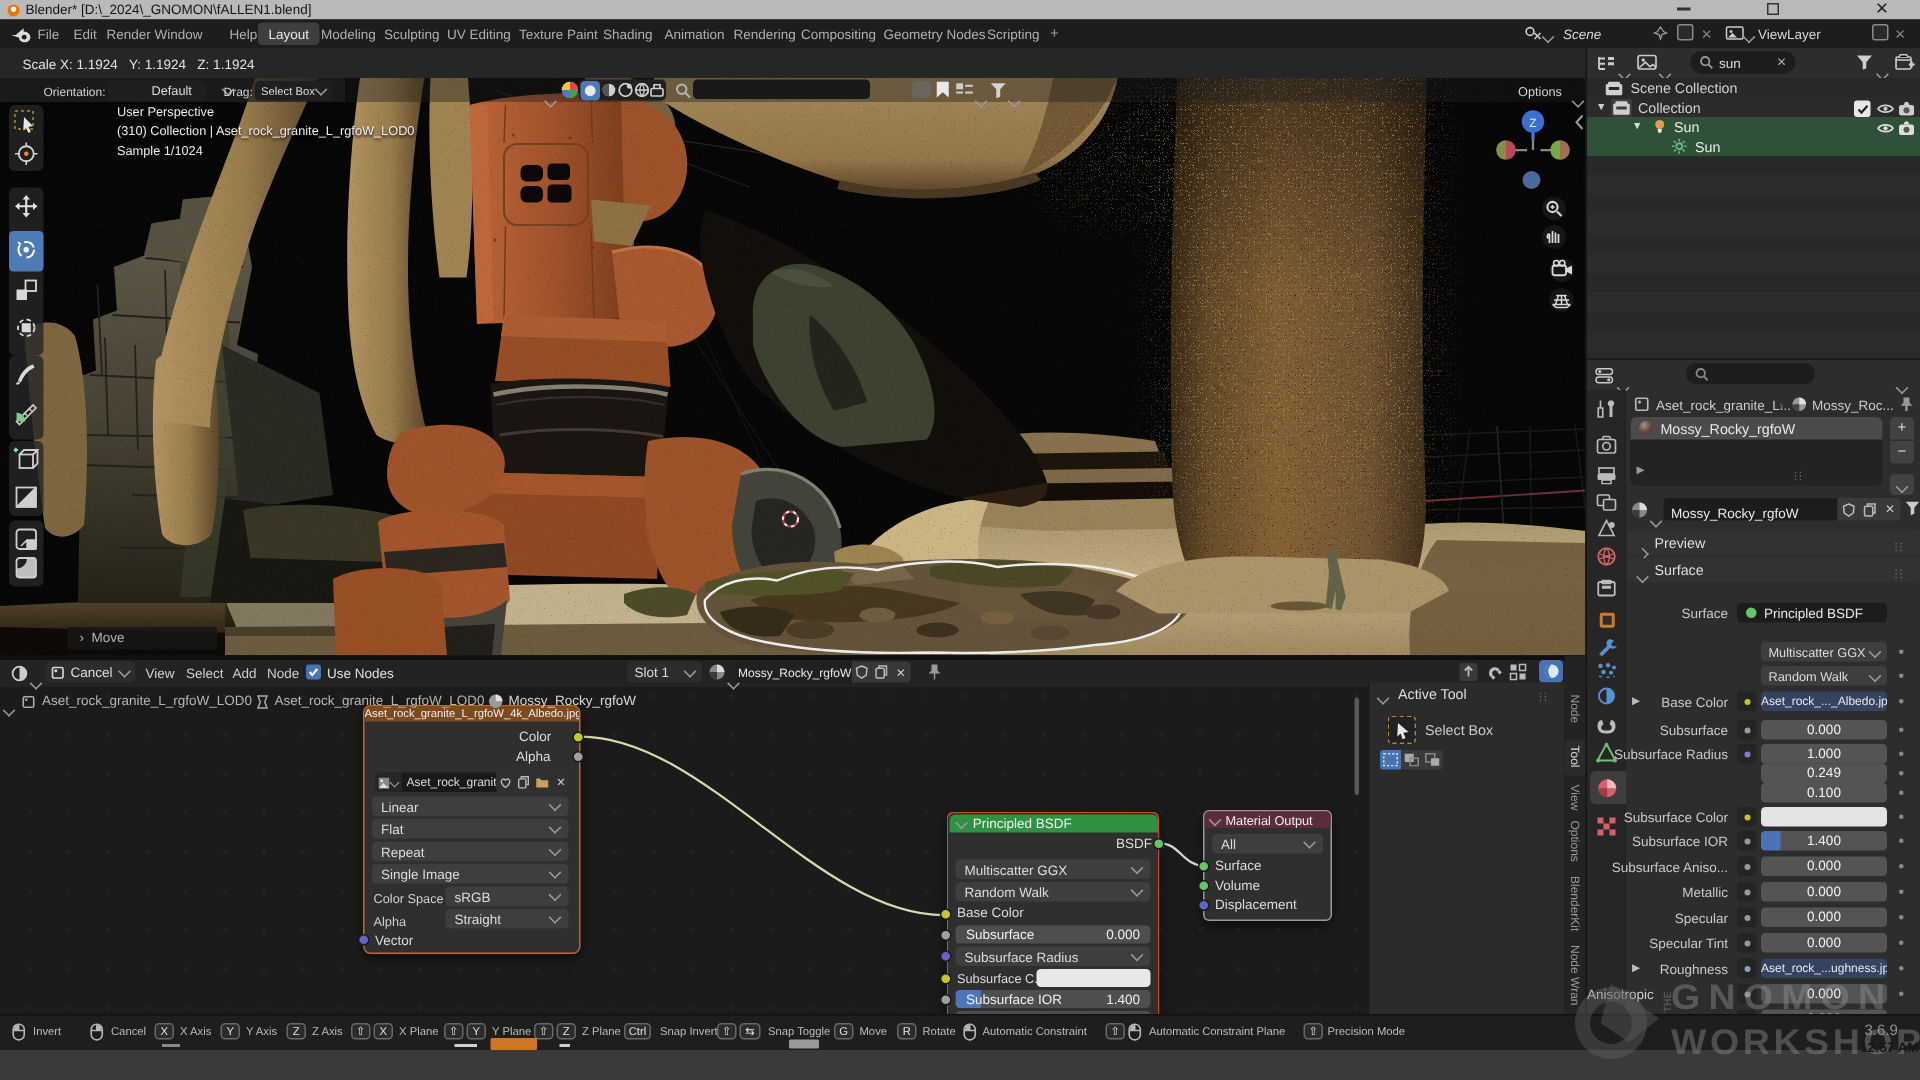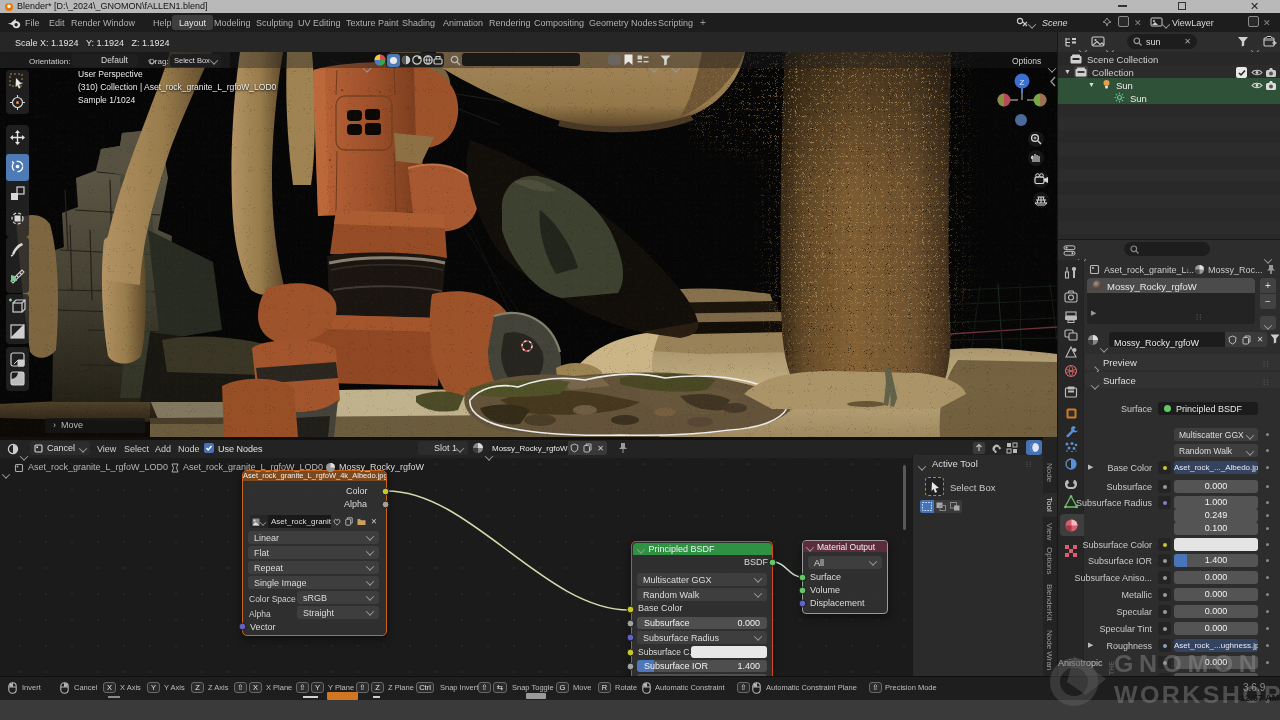--- a/index.html
+++ b/index.html
@@ -492,21 +492,21 @@
   <span class="abs" style="left:97px;top:7px;font-size:9px;color:#cfcfcf;">View</span>
   <span class="abs" style="left:124px;top:7px;font-size:9px;color:#cfcfcf;">Select</span>
   <span class="abs" style="left:155px;top:7px;font-size:9px;color:#cfcfcf;">Add</span>
   <span class="abs" style="left:178px;top:7px;font-size:9px;color:#cfcfcf;">Node</span>
   <div class="abs" style="left:204px;top:6px;width:10px;height:10px;background:#4772b3;border-radius:2px;"></div>
   <svg class="abs" style="left:205px;top:7px;" width="8" height="8" viewBox="0 0 8 8">
       <path d="M1.5 4 L3.2 6 L6.5 2" fill="none" stroke="#fff" stroke-width="1.4"></path>
     </svg>
   <span class="abs" style="left:218px;top:7px;font-size:9px;color:#e0e0e0;">Use Nodes</span>
   <div class="abs row" style="left:418px;top:4px;width:50px;height:14px;background:#2c2c2c;border-radius:3px;padding:0 5px;">
-    <span style="font-size:9px;color:#ddd;flex:1;text-align:right;">Slot 1</span>
+    <span style="font-size:9px;color:#ddd;flex:1;">Slot 1</span>
       <span class="chev"></span>
   </div>
   <svg class="abs" style="left:472px;top:5px;" width="12" height="12" viewBox="0 0 12 12">
       <circle cx="6" cy="6" r="5" fill="#888"></circle>
       <path d="M6 1 A5 5 0 0 1 11 6 L6 6 Z" fill="#ddd"></path>
       <path d="M6 11 A5 5 0 0 1 1 6 L6 6 Z" fill="#3a3a3a"></path>
     </svg>
   <span class="abs chev" style="left:486px;top:10px;"></span>
   <div class="abs row" style="left:490px;top:4px;width:78px;height:14px;background:#202020;border-radius:3px 0 0 3px;padding:0 2px;">
     <span style="font-size:8px;color:#e8e8e8;white-space:nowrap;">Mossy_Rocky_rgfoW</span>

